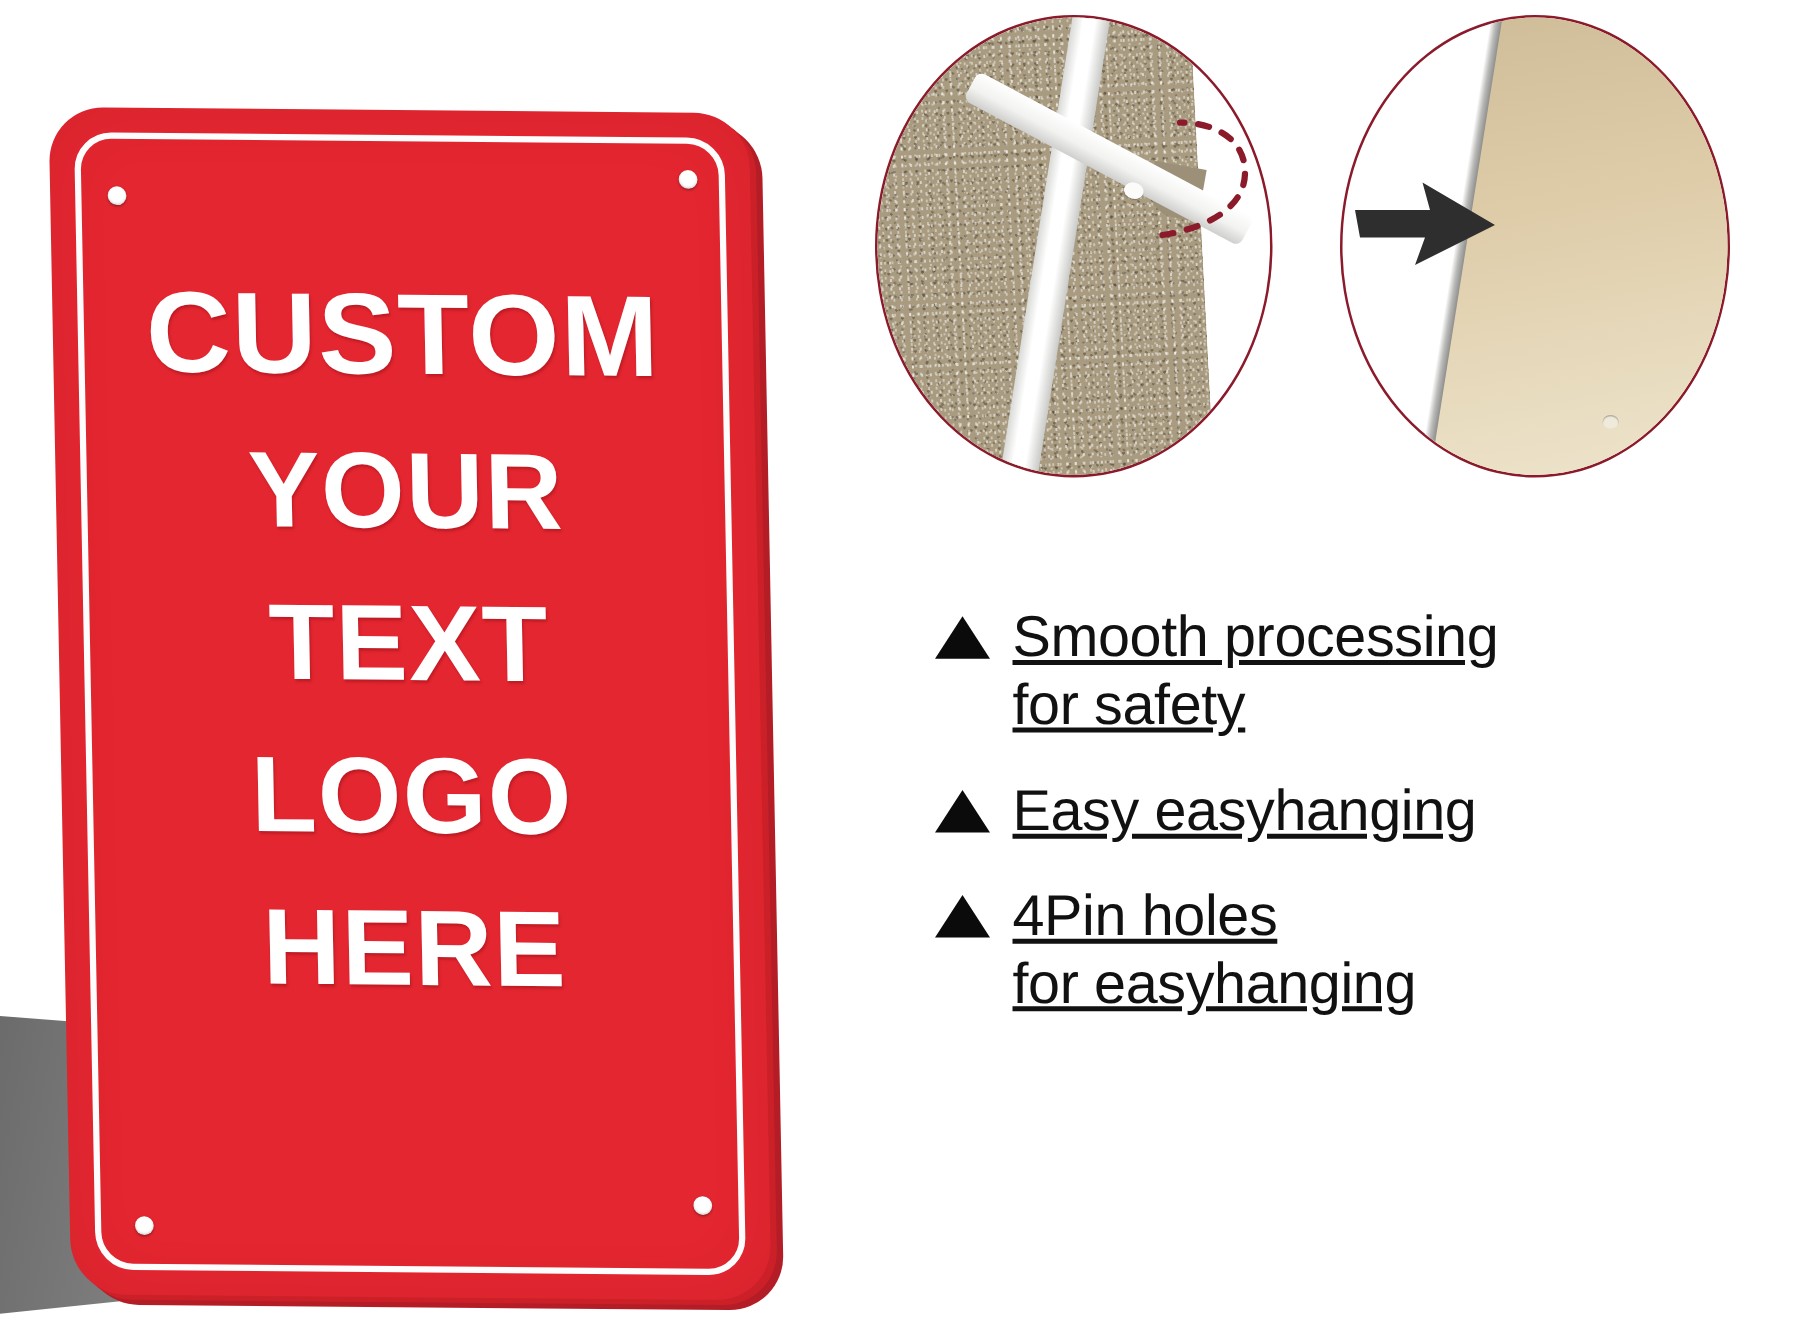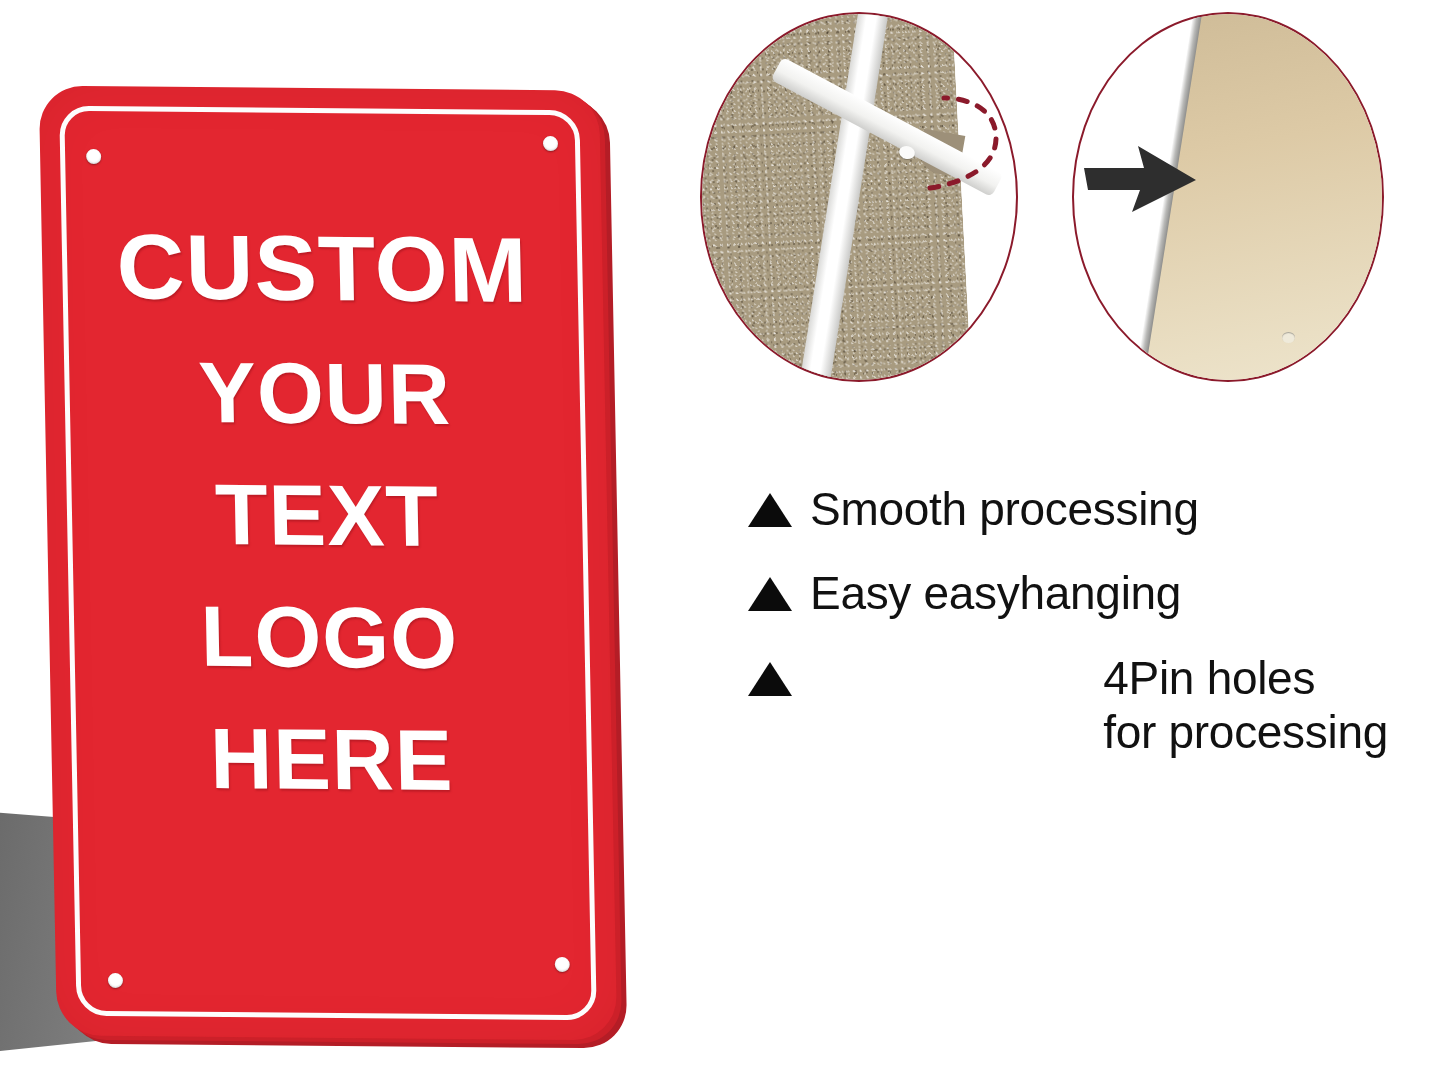--- a/index.html
+++ b/index.html
@@ -251,22 +251,23 @@
     position: absolute;
     left: 748px;
     top: 482px;
     width: 640px;
     color: #111111;
   }
   .feature-item {
     display: flex;
     align-items: flex-start;
     margin-bottom: 30px;
-  }
-  .feature-item.last { margin-bottom: 0; justify-content: space-between; }
+    text-decoration: underline;
+  }
+  .feature-item.last { margin-bottom: 0; }
   .bullet-triangle {
     flex: 0 0 auto;
     width: 0;
     height: 0;
     border-left: 22px solid transparent;
     border-right: 22px solid transparent;
     border-bottom: 34px solid #0b0b0b;
     margin-top: 11px;
     margin-right: 18px;
   }
@@ -326,31 +327,32 @@
     <path d="M2 28 L62 28 L56 6 L114 40 L50 72 L58 50 L6 50 Z" fill="#2e2e2e"></path>
   </svg>
 </div>
 
 <div id="feature-list">
 
   <div class="feature-item">
     <div class="bullet-triangle"></div>
     <div class="feature-text">
       <div>Smooth processing</div>
+      <div>for safety</div>
     </div>
   </div>
 
   <div class="feature-item">
     <div class="bullet-triangle"></div>
     <div class="feature-text">
       <div>Easy easyhanging</div>
     </div>
   </div>
 
   <div class="feature-item last">
     <div class="bullet-triangle"></div>
     <div class="feature-text">
       <div>4Pin holes</div>
-      <div>for processing</div>
+      <div>for easyhanging</div>
     </div>
   </div>
 
 </div>
 
 </body></html>

